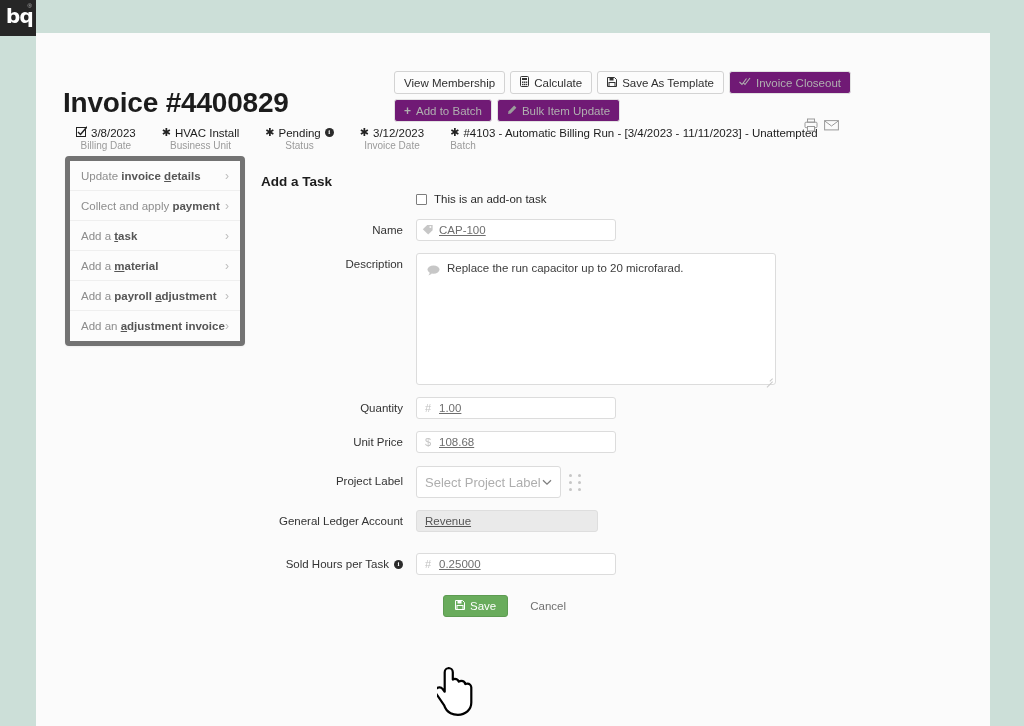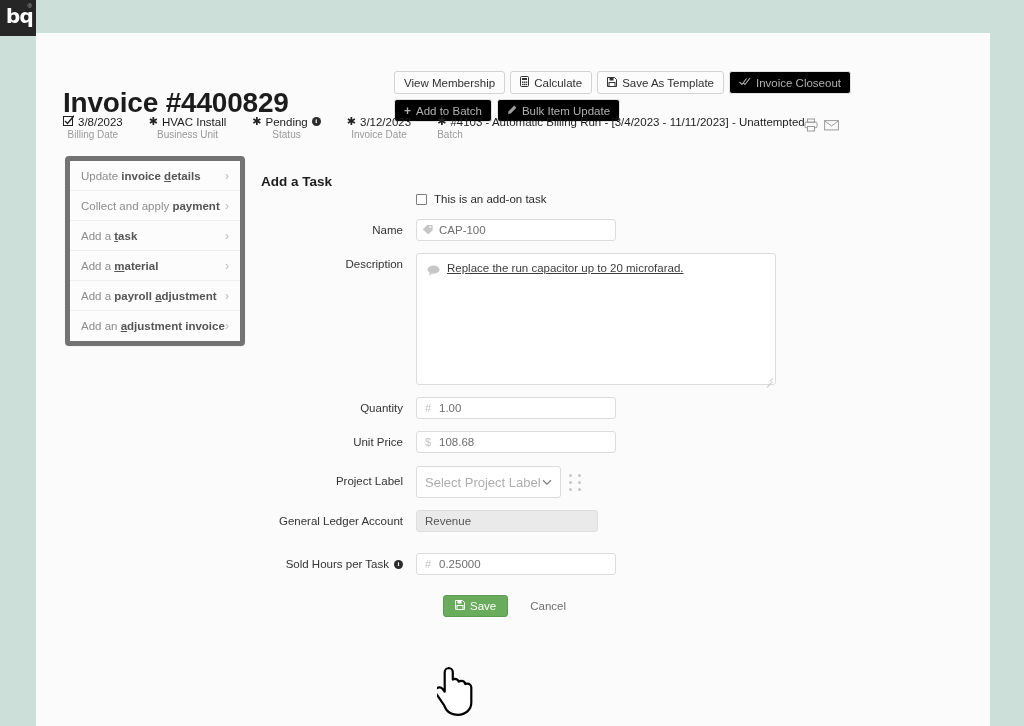--- a/index.html
+++ b/index.html
@@ -42,27 +42,27 @@
   
   #toolbar{ position:absolute; left:358px; top:38px; width:470px; }
   .btn-row{ display:flex; gap:5px; margin-bottom:5px; }
   .tbtn{
     display:inline-flex; align-items:center; gap:5px;
     height:23px; padding:0 9px;
     background:#fcfcfc; border:1px solid #d3d3d3; border-radius:3px;
     font-size:11.5px; color:#2f2f2f; white-space:nowrap;
     cursor:pointer;
   }
-  .tbtn.disabled{ background:#000000; border-color:#e2e2e2; color:#b0b0b0; cursor:default;align-items:center; }
+  .tbtn.disabled{ background:#701a75; border-color:#e2e2e2; color:#b0b0b0; cursor:default;align-items:center; }
   .tbtn .ic{ font-size:10px; line-height:1; }
 
   
   #meta-row{
-    position:absolute; left:27px; top:82px; height:36px;
-    display:flex; align-items:flex-start;
+    position:absolute; left:40px; top:82px; height:36px;
+    display:flex; align-items:flex-end;
   }
   .meta{ margin-right:26px; }
   .meta .val{
     font-size:11.5px; color:#1c1c1c; white-space:nowrap;
     display:flex; align-items:center; gap:4px;
   }
   .meta .lbl{
     font-size:10px; color:#9a9a9a; text-align:center; margin-top:1px;
   }
   .meta .lbl.left{ text-align:left; }
@@ -113,40 +113,40 @@
 
   .inp{
     position:relative; width:200px; height:22px;
     background:#fff; border:1px solid #dcdcdc; border-radius:3px;
     display:flex; align-items:center; cursor:text;
   }
   .inp .pre{
     width:22px; flex:0 0 22px; text-align:center;
     color:#c2c2c2; font-size:11px;
   }
-  .inp .txt{ font-size:11.5px; color:#6e6e6e; }
+  .inp .txt{ font-size:11.5px; color:#6e6e6e;text-decoration:underline; }
 
   
   #addon-row{ display:flex; align-items:center; gap:7px; margin-bottom:14px; padding-left:155px; }
   #addon-row .cb{
     width:11px; height:11px; border:1px solid #7d7d7d; border-radius:1px; background:#fff;
     cursor:pointer;
   }
   #addon-row .cbl{ font-size:11.5px; color:#2b2b2b; cursor:pointer; }
 
   
   .ta{
     position:relative; width:360px; height:132px;
     background:#fff; border:1px solid #dcdcdc; border-radius:3px;
     cursor:text;
   }
   .ta .bubble{ position:absolute; left:10px; top:8px; }
   .ta .ta-txt{
     position:absolute; left:30px; top:6px; right:8px;
-    font-size:11.5px; color:#3c3c3c; line-height:1.4;text-decoration:underline;
+    font-size:11.5px; color:#3c3c3c; line-height:1.4;
   }
   .ta .grip{
     position:absolute; right:2px; bottom:2px; width:8px; height:8px;
     cursor:nwse-resize;
   }
   .ta .grip:before,.ta .grip:after{
     content:""; position:absolute; right:0; background:#c9c9c9;
   }
   .ta .grip:before{ bottom:0; width:8px; height:1px; transform:rotate(-45deg); transform-origin:100% 100%; }
   .ta .grip:after{ bottom:0; width:4px; height:1px; transform:rotate(-45deg); transform-origin:100% 100%; right:0; bottom:3px; }

